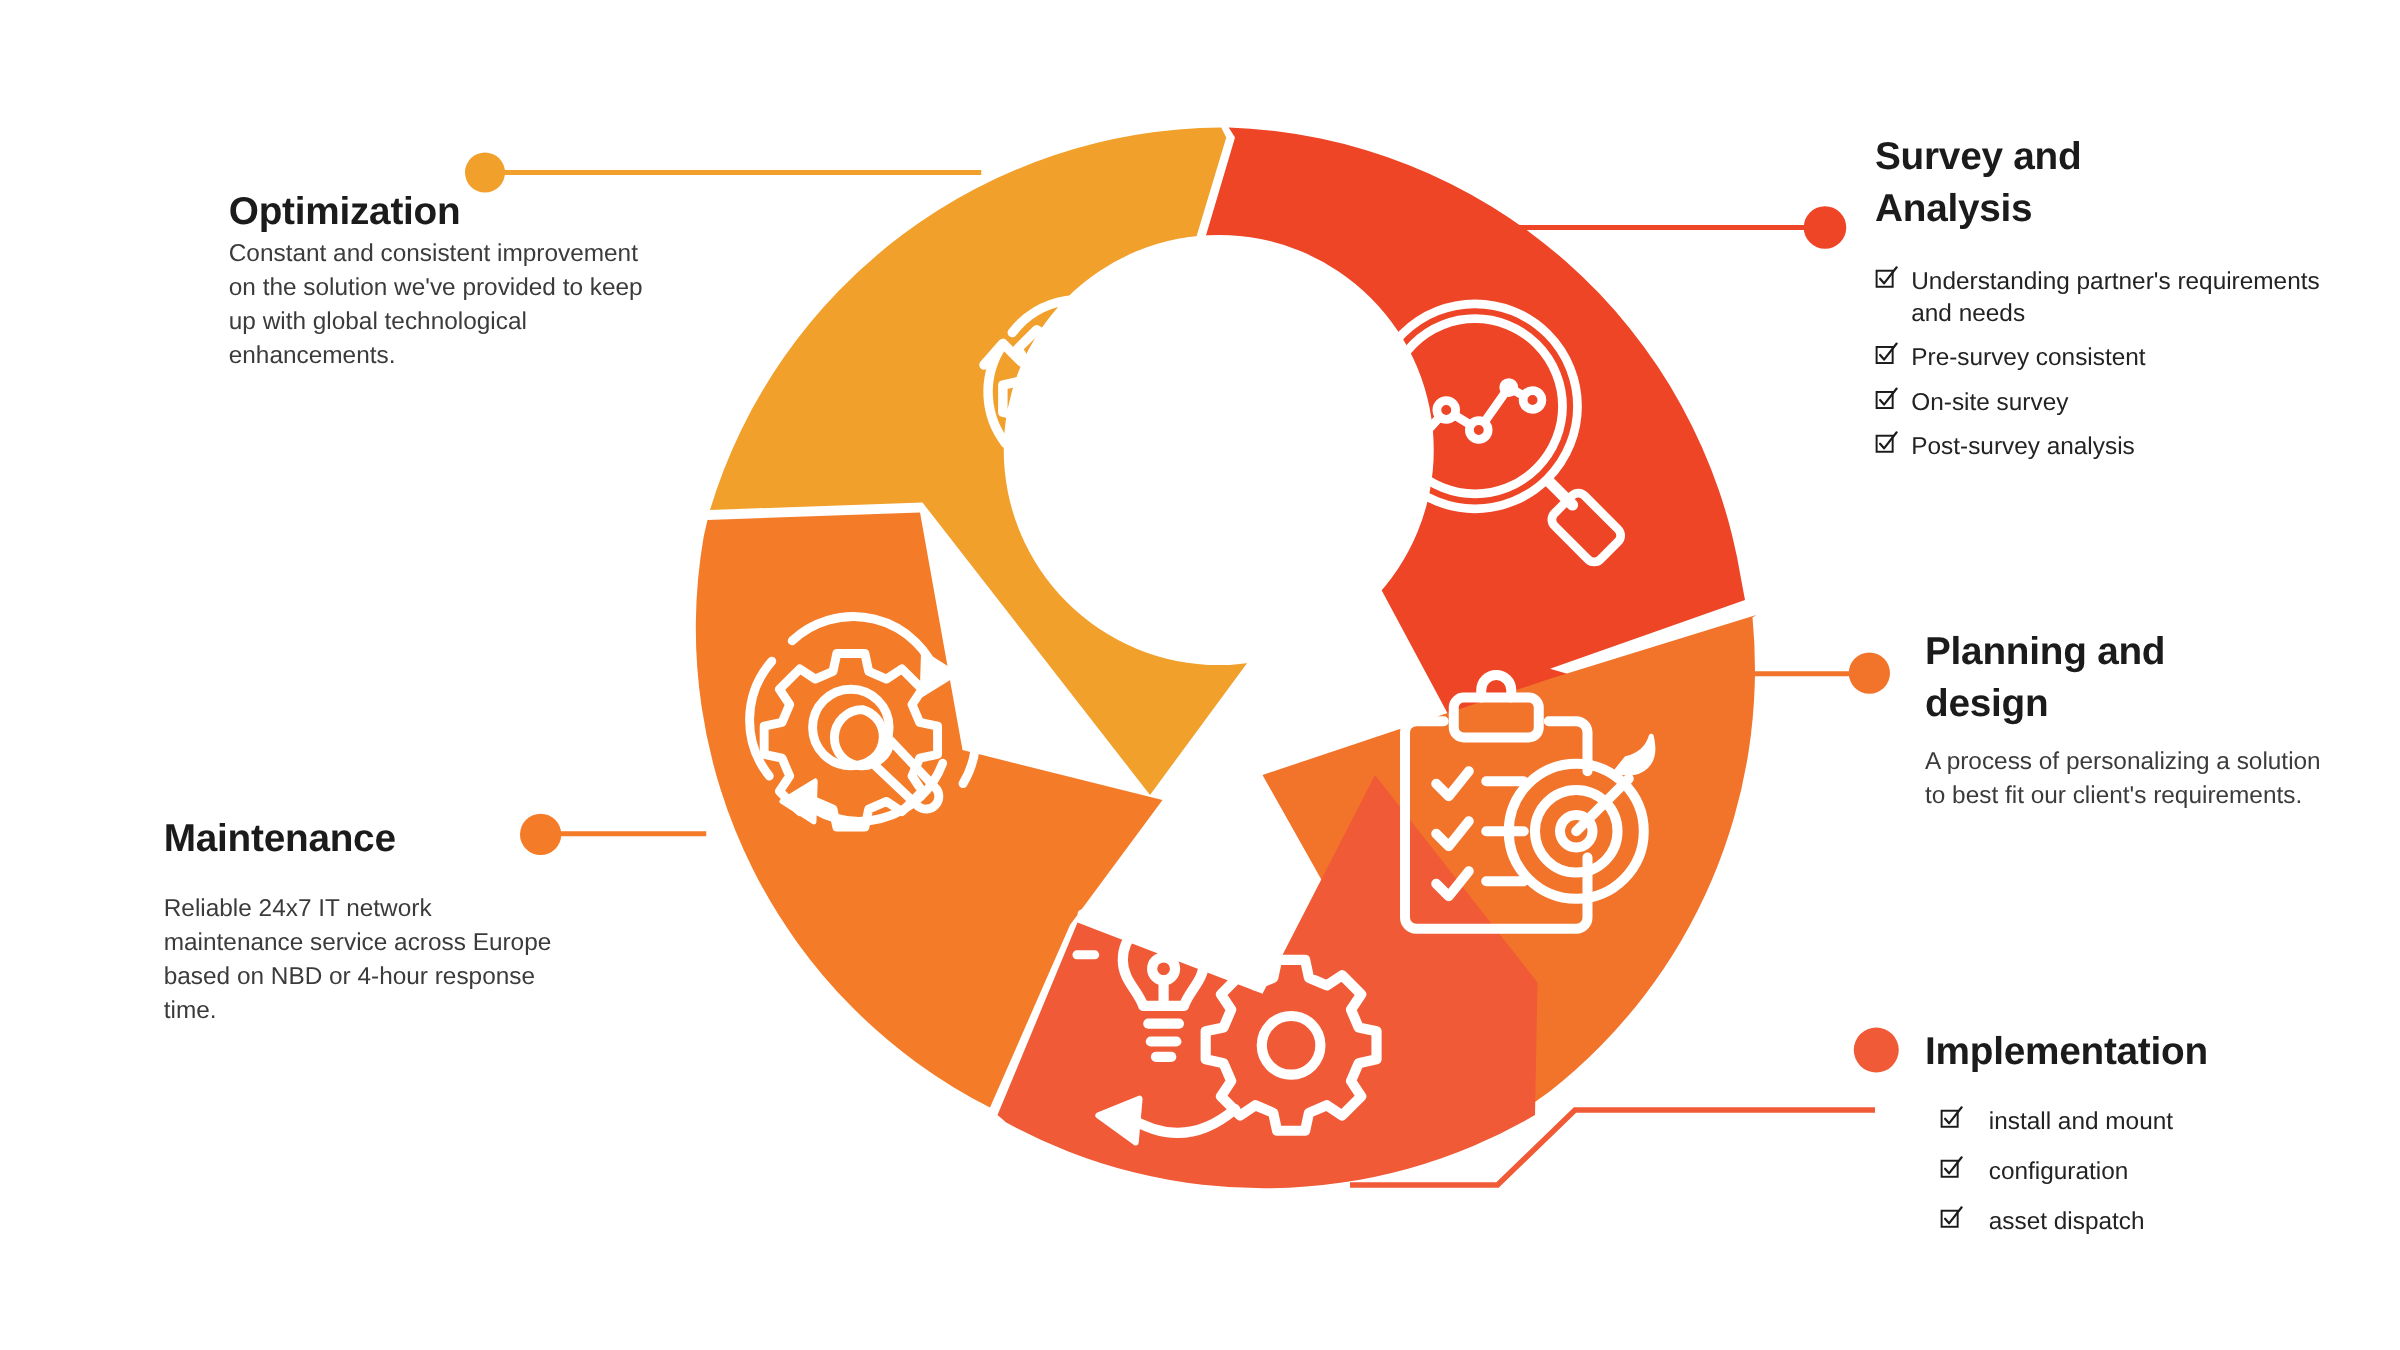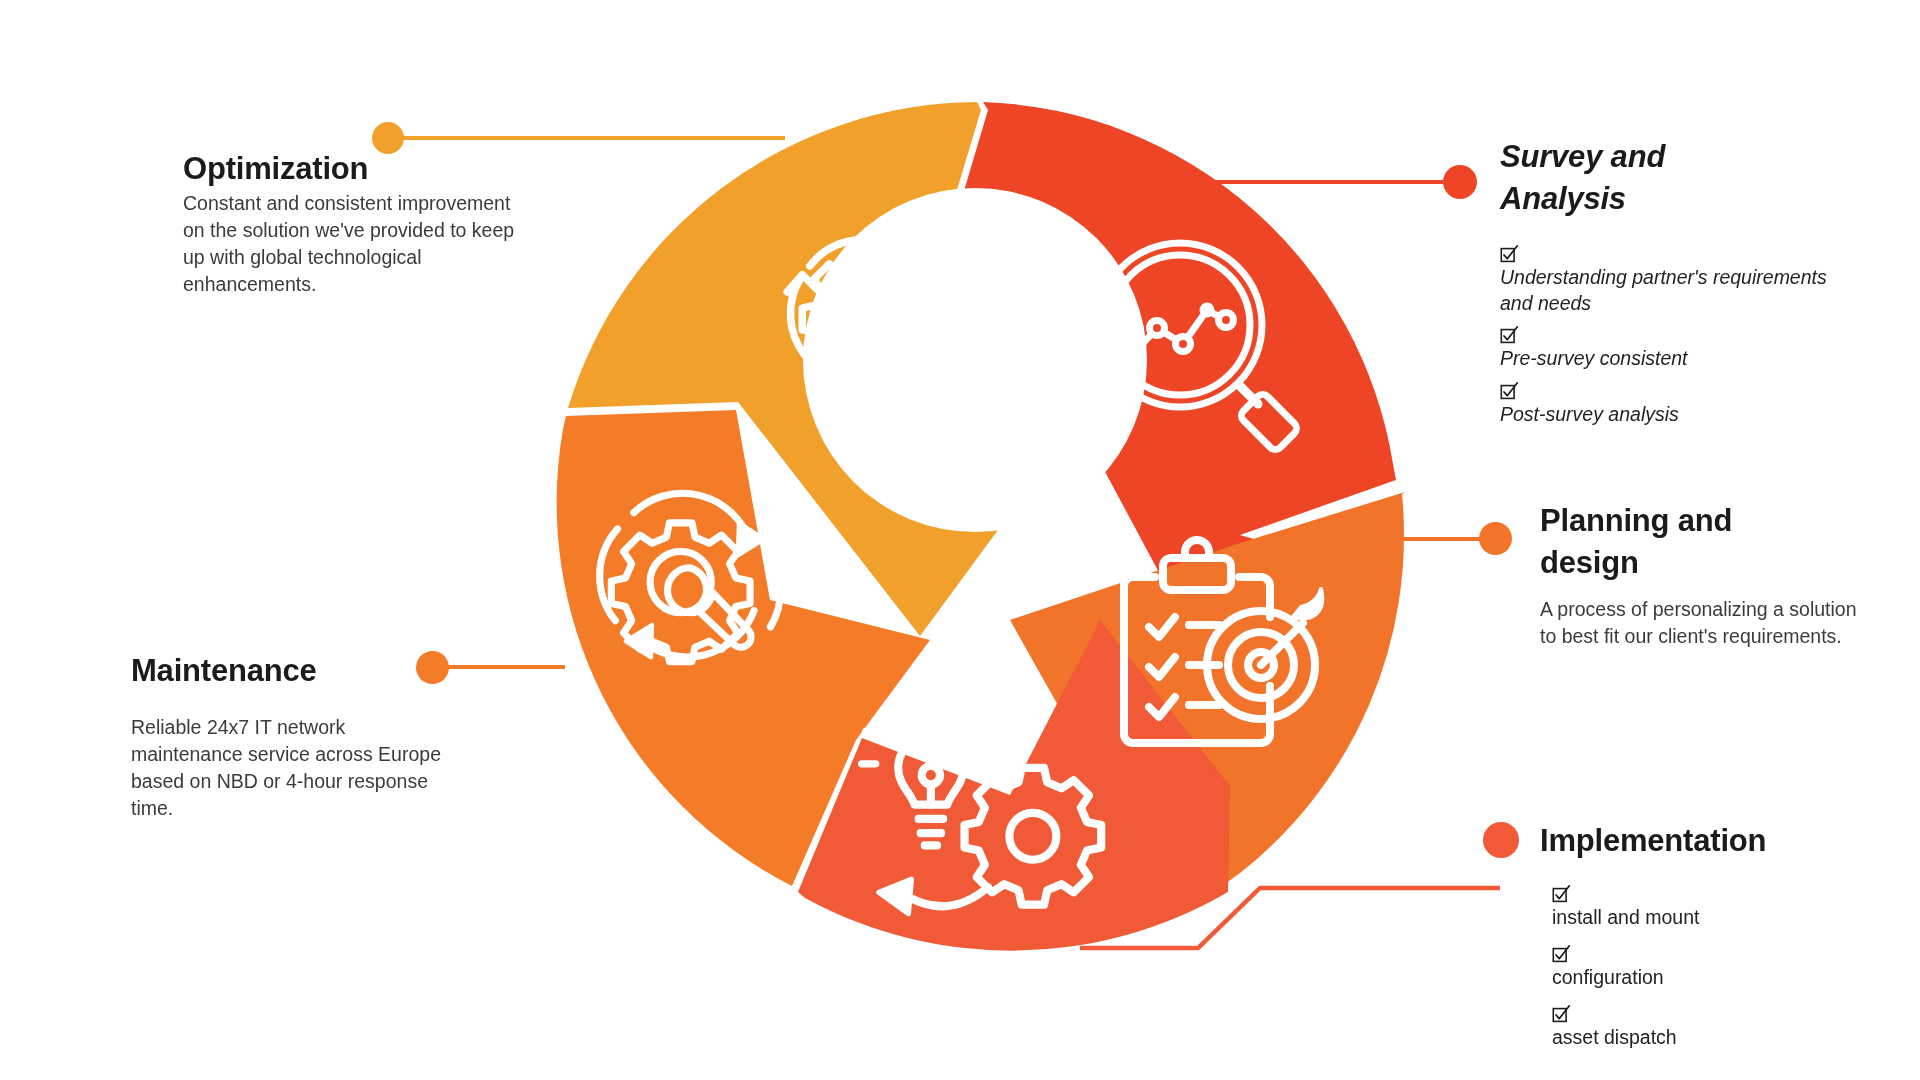--- a/index.html
+++ b/index.html
@@ -60,34 +60,33 @@
     margin: 0;
     padding: 0;
   }
   .blk-list li {
     display: flex;
     align-items: flex-start;
     font-size: 19.5px;
     color: #232323;
     line-height: 1.35;
     margin-bottom: 6px;
-    flex-direction: column;
   }
   .cbx {
     flex: 0 0 auto;
     width: 17px;
     height: 17px;
     margin-top: 3px;
     margin-right: 12px;
     position: relative;
   }
   .cbx svg { display:block; width: 22px; height: 22px; margin-top:-3px; margin-left:-1px;}
 
   
-  #blk-survey  { left: 1500px; top: 136px; width: 360px; font-style: italic; }
+  #blk-survey  { left: 1500px; top: 104px; width: 360px; }
   #blk-survey .blk-title { width: 250px; }
   #blk-survey .blk-list { margin-top: 24px; }
   #blk-survey .blk-list li { margin-bottom: 9px; }
 
   #blk-planning { left: 1540px; top: 500px; width: 330px; }
   #blk-planning .blk-title { width: 250px; }
   #blk-planning .blk-desc { margin-top: 12px; width: 320px; }
 
   #blk-implementation { left: 1540px; top: 820px; width: 340px; }
   #blk-implementation .blk-list { margin-top: 22px; margin-left: 12px; }
@@ -289,20 +288,29 @@
         </span>
         <span>Pre-survey consistent</span>
       </li>
       <li>
         <span class="cbx">
           <svg viewBox="0 0 24 24">
               <rect x="2.5" y="5" width="14" height="14" fill="none" stroke="#1b1b1b" stroke-width="1.7"></rect>
               <polyline points="5.5,12 9,16 20,2" fill="none" stroke="#1b1b1b" stroke-width="1.9" stroke-linecap="round" stroke-linejoin="round"></polyline>
             </svg>
         </span>
+        <span>On-site survey</span>
+      </li>
+      <li>
+        <span class="cbx">
+          <svg viewBox="0 0 24 24">
+              <rect x="2.5" y="5" width="14" height="14" fill="none" stroke="#1b1b1b" stroke-width="1.7"></rect>
+              <polyline points="5.5,12 9,16 20,2" fill="none" stroke="#1b1b1b" stroke-width="1.9" stroke-linecap="round" stroke-linejoin="round"></polyline>
+            </svg>
+        </span>
         <span>Post-survey analysis</span>
       </li>
     </ul>
   </div>
 
   <div class="block" id="blk-planning">
     <h2 class="blk-title">Planning and design</h2>
     <p class="blk-desc">A process of personalizing a solution to best fit our client's requirements.</p>
   </div>
 

